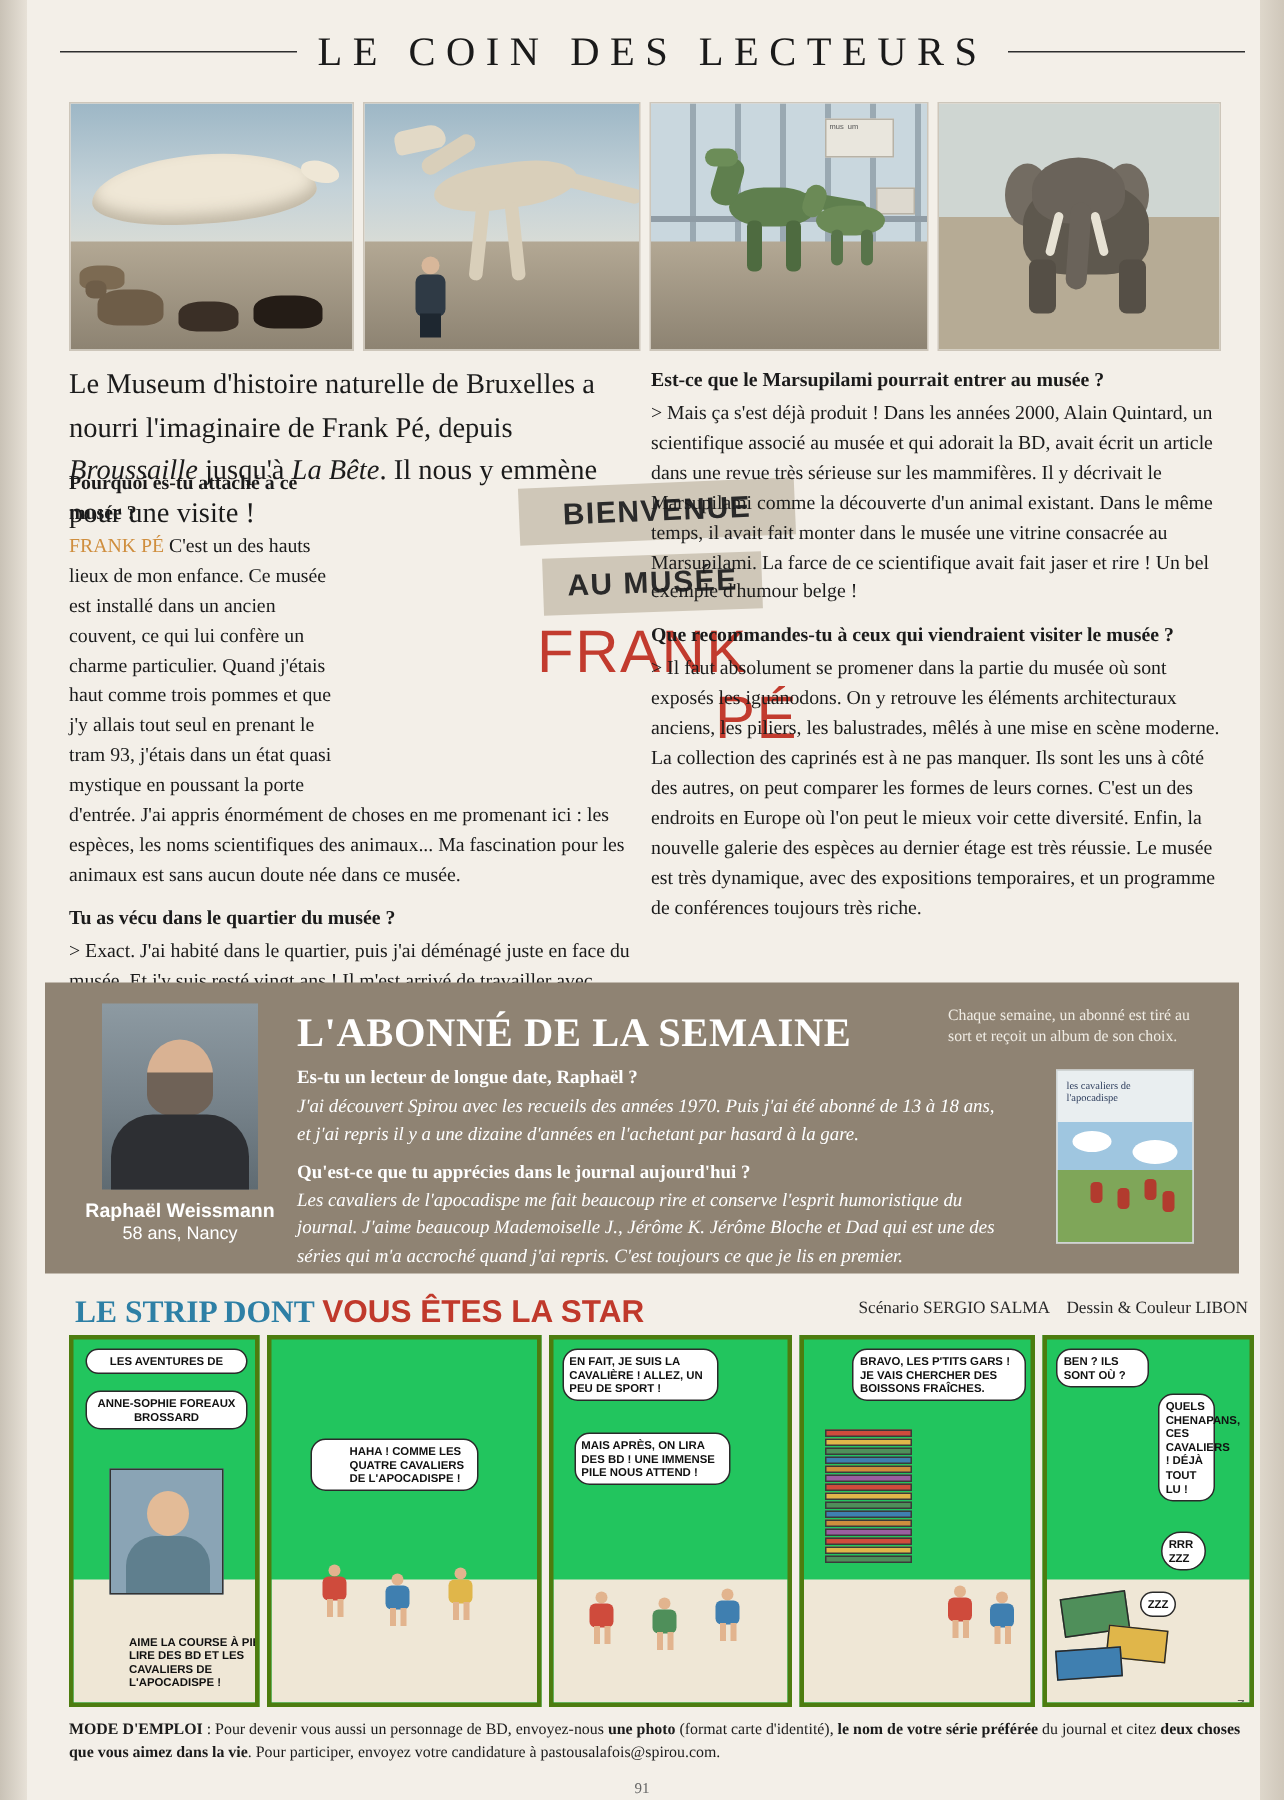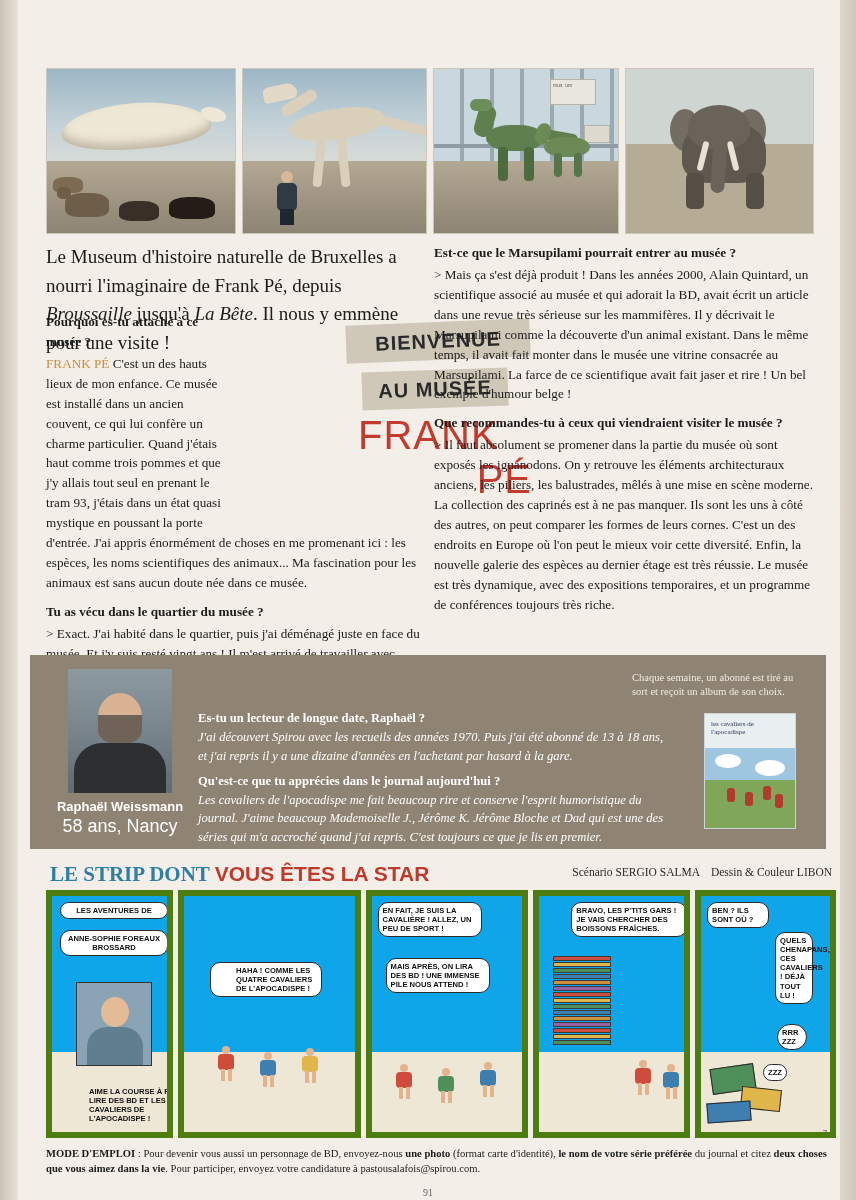--- a/index.html
+++ b/index.html
@@ -230,21 +230,21 @@
     background:#6f6257; border-radius:0 0 50% 50%;
   }
   .ab-photo .shirt{
     position:absolute; left:6px; top:74px; width:92px; height:56px;
     background:#2d2f33; border-radius:28px 28px 0 0;
   }
   .ab-name {
     position:absolute; left:24px; top:144px; width:132px;
     text-align:center; color:#fff; font-weight:bold; font-size:13px; line-height:1.25;
   }
-  .ab-name .small { font-weight:normal; font-size:18px; }
+  .ab-name .small { font-weight:normal; font-size:12px; }
   .ab-title {
     position:absolute; left:168px; top:18px;
     font-family:"Liberation Serif", serif;
     font-size:27px; font-weight:bold; color:#fff; letter-spacing:.4px;
   }
   .ab-note {
     position:absolute; right:18px; top:16px; width:176px;
     color:#f0ece4; font-size:10.5px; line-height:1.35;
     font-family:"Liberation Serif", serif; text-align:left;
   }
@@ -287,21 +287,21 @@
   .strip-title .red  { color:#c0392b; font-family:"Liberation Sans", sans-serif; }
   .strip-credits {
     position:absolute; right:4px; top:4px; font-size:11.5px;
     font-family:"Liberation Serif", serif; color:#2a2a2a;
   }
   .comics {
     position:absolute; left:46px; top:890px; width:790px; height:248px;
     display:flex; gap:5px;
   }
   .panel {
-    position:relative; background:#0ea5e9; border:6px solid #4d7c0f;
+    position:relative; background:#22c55e; border:3px solid #4d7c0f;
     overflow:hidden;
   }
   .pa1{width:128px;} .pa2{width:184px;} .pa3{width:164px;} .pa4{width:158px;} .pa5{width:142px;}
   .bubble {
     position:absolute; background:#fff; border:1px solid #2a2a2a;
     border-radius:10px; font-size:7.6px; line-height:1.2; padding:3px 4px;
     font-family:"Liberation Sans", sans-serif; font-weight:bold; color:#111;
     text-transform:uppercase;
   }
   .panel .ground {
@@ -340,20 +340,25 @@
   }
 </style>
 </head>
 <body>
 
 <div class="page">
 
   <div class="left-edge"></div>
   <div class="side-edge"></div>
 
+  <div class="masthead">
+    <div class="rule"></div>
+    <h1>LE COIN DES LECTEURS</h1>
+    <div class="rule"></div>
+  </div>
 
   <div class="photostrip">
     <div class="photo p1">
       <div class="sky"></div>
       <div class="floor"></div>
       <div class="whale"></div>
       <div class="animal a4"></div>
       <div class="animal a1"></div>
       <div class="animal a2"></div>
       <div class="animal a3"></div>
@@ -445,20 +450,21 @@
   <div class="abonne">
     <div class="ab-photo">
       <div class="head2"></div>
       <div class="beard"></div>
       <div class="shirt"></div>
     </div>
     <div class="ab-name">
       <div>Raphaël Weissmann</div>
       <div class="small">58 ans, Nancy</div>
     </div>
+    <div class="ab-title">L'ABONNÉ DE LA SEMAINE</div>
     <div class="ab-note">Chaque semaine, un abonné est tiré au sort et reçoit un album de son choix.</div>
     <div class="ab-body">
       <span class="q2">Es-tu un lecteur de longue date, Raphaël ?</span>
       <em>J'ai découvert Spirou avec les recueils des années 1970. Puis j'ai été abonné de 13 à 18 ans, et j'ai repris il y a une dizaine d'années en l'achetant par hasard à la gare.</em>
       <span class="q2">Qu'est-ce que tu apprécies dans le journal aujourd'hui ?</span>
       <em>Les cavaliers de l'apocadispe me fait beaucoup rire et conserve l'esprit humoristique du journal. J'aime beaucoup Mademoiselle J., Jérôme K. Jérôme Bloche et Dad qui est une des séries qui m'a accroché quand j'ai repris. C'est toujours ce que je lis en premier.</em>
     </div>
     <div class="ab-album">
       <div class="alb-t">les cavaliers de l'apocadispe</div>
       <div class="alb-sky"></div>

